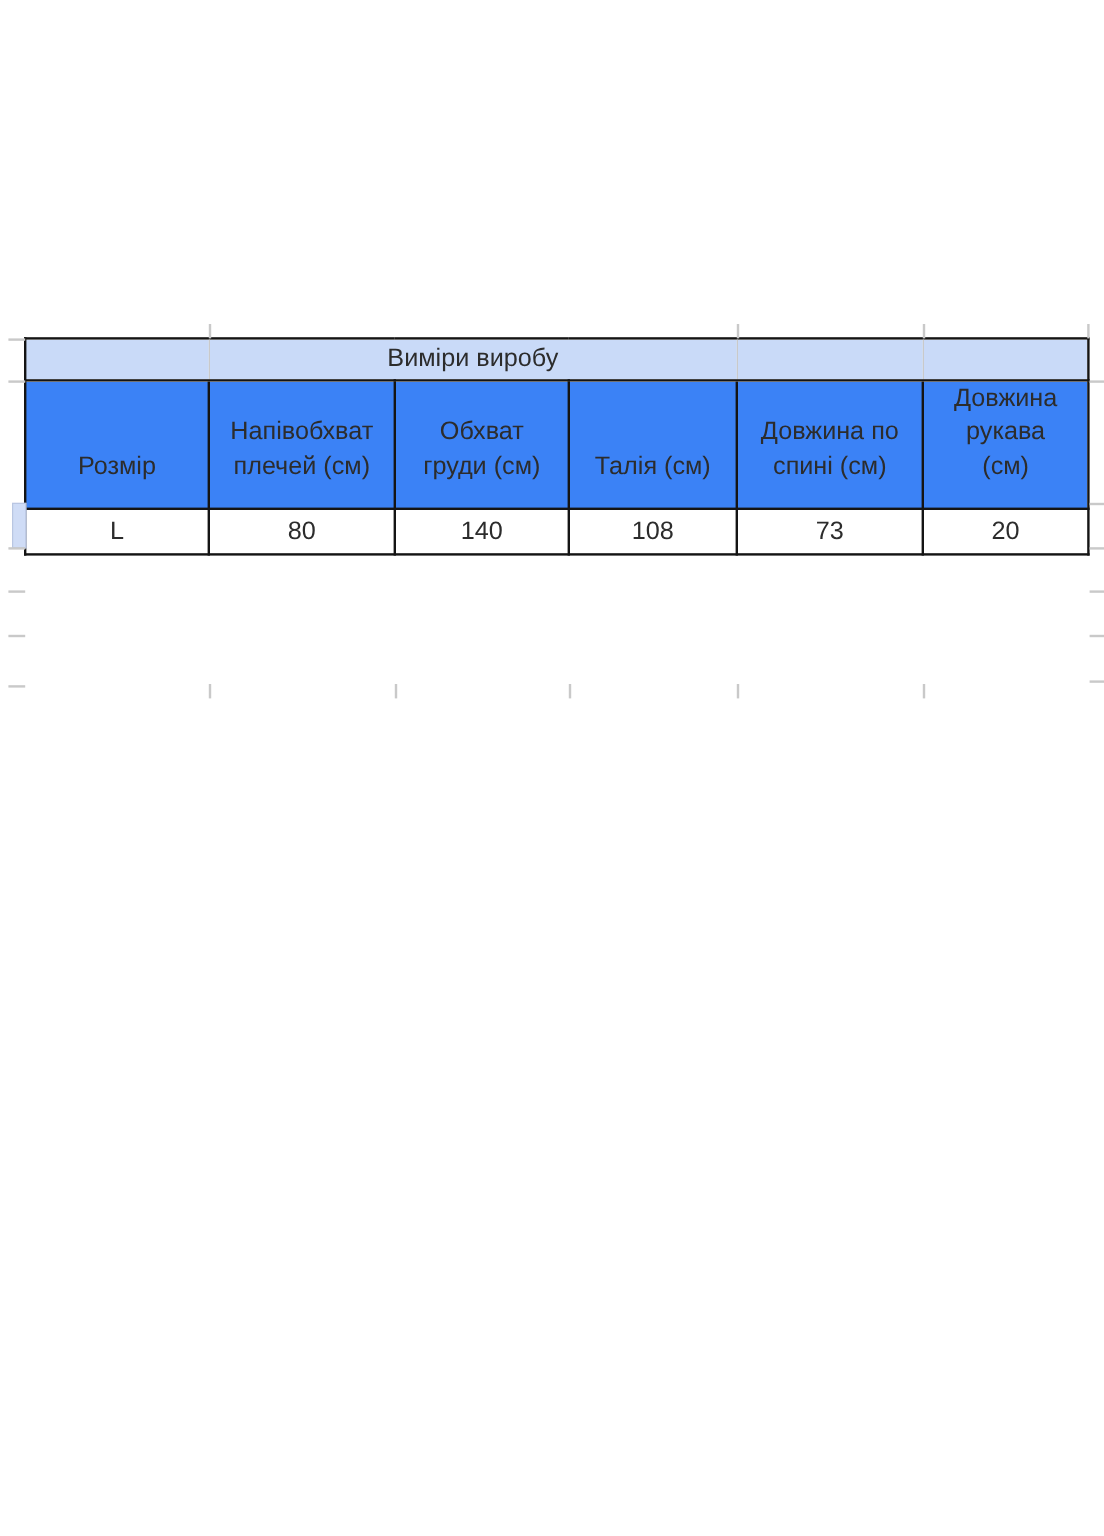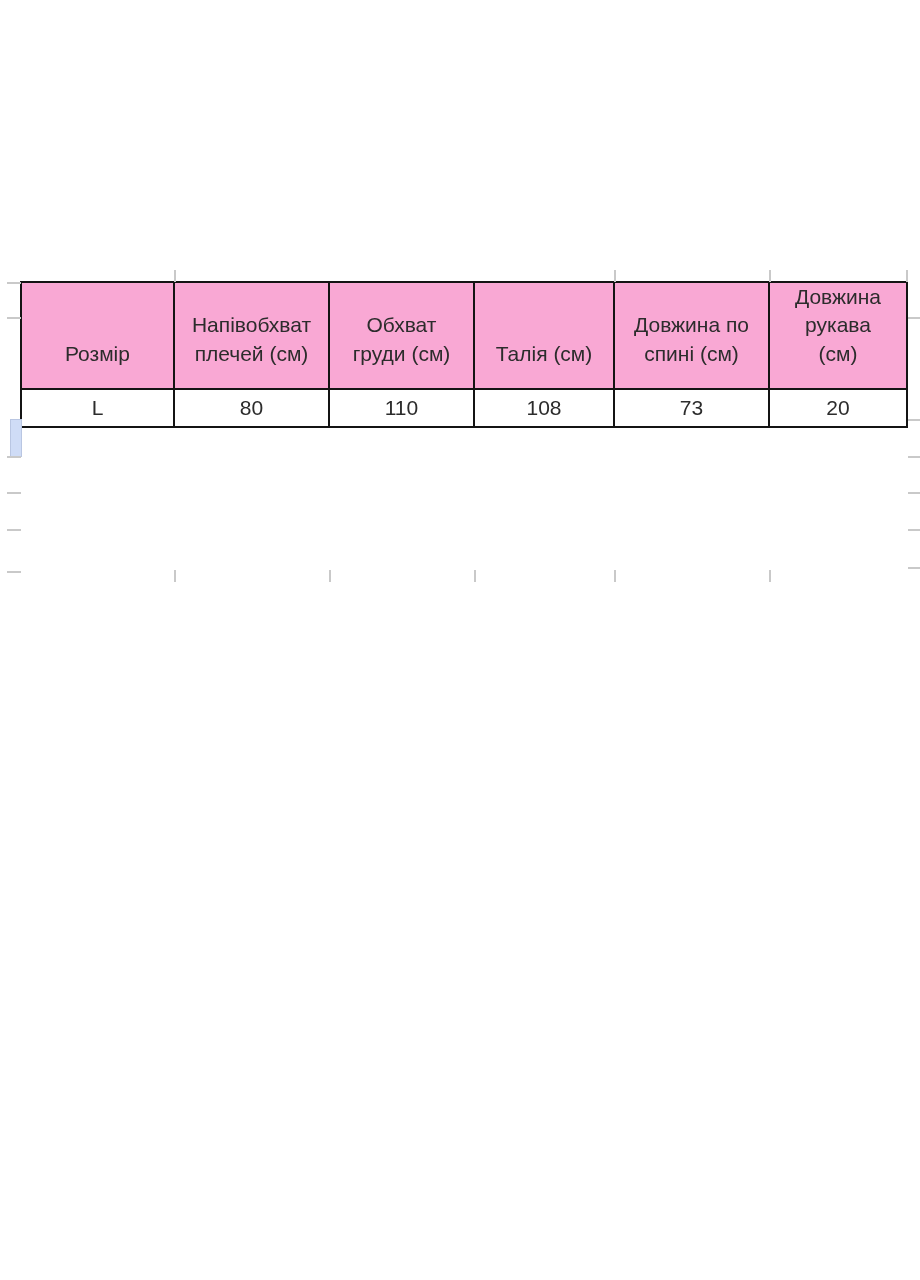--- a/index.html
+++ b/index.html
@@ -47,21 +47,21 @@
     border-left: 1px solid #c9c9c9;
     border-right: 1px solid #c9c9c9;
     border-top: 2px solid #141414;
     border-bottom: 2px solid #141414;
     vertical-align: middle;
   }
   tr.r-title td.first { border-left: 2px solid #141414; }
   tr.r-title td.last  { border-right: 2px solid #141414; }
   tr.r-head { height: 99px; }
   tr.r-head th {
-    background: #f9a8d4;
+    background: #3b82f6;
     vertical-align: bottom;
     padding-bottom: 20px;
     white-space: pre-line;
     text-align: center;
   }
   tr.r-data { height: 38px; }
   tr.r-data td {
     background: #ffffff;
     vertical-align: middle;
   }
@@ -90,37 +90,43 @@
   <table class="chart">
     <colgroup>
       <col class="c0">
         <col class="c1">
         <col class="c2">
         <col class="c3">
         <col class="c4">
         <col class="c5">
     </colgroup>
     <tbody>
+      <tr class="r-title">
+        <td class="first"></td>
+        <td colspan="3">Виміри виробу</td>
+        <td></td>
+        <td class="last"></td>
+      </tr>
       <tr class="r-head">
         <th>Розмір</th>
         <th>Напівобхват
 плечей (см)</th>
         <th>Обхват
 груди (см)</th>
         <th>Талія (см)</th>
         <th>Довжина по
 спині (см)</th>
         <th>Довжина
 рукава
 (см)</th>
       </tr>
       <tr class="r-data">
         <td>L</td>
         <td>80</td>
-        <td>110</td>
+        <td>140</td>
         <td>108</td>
         <td>73</td>
         <td>20</td>
       </tr>
     </tbody>
   </table>
 
   <div class="row-marker"></div>
 
   <div class="tick h" style="left:7px;top:282px"></div>

